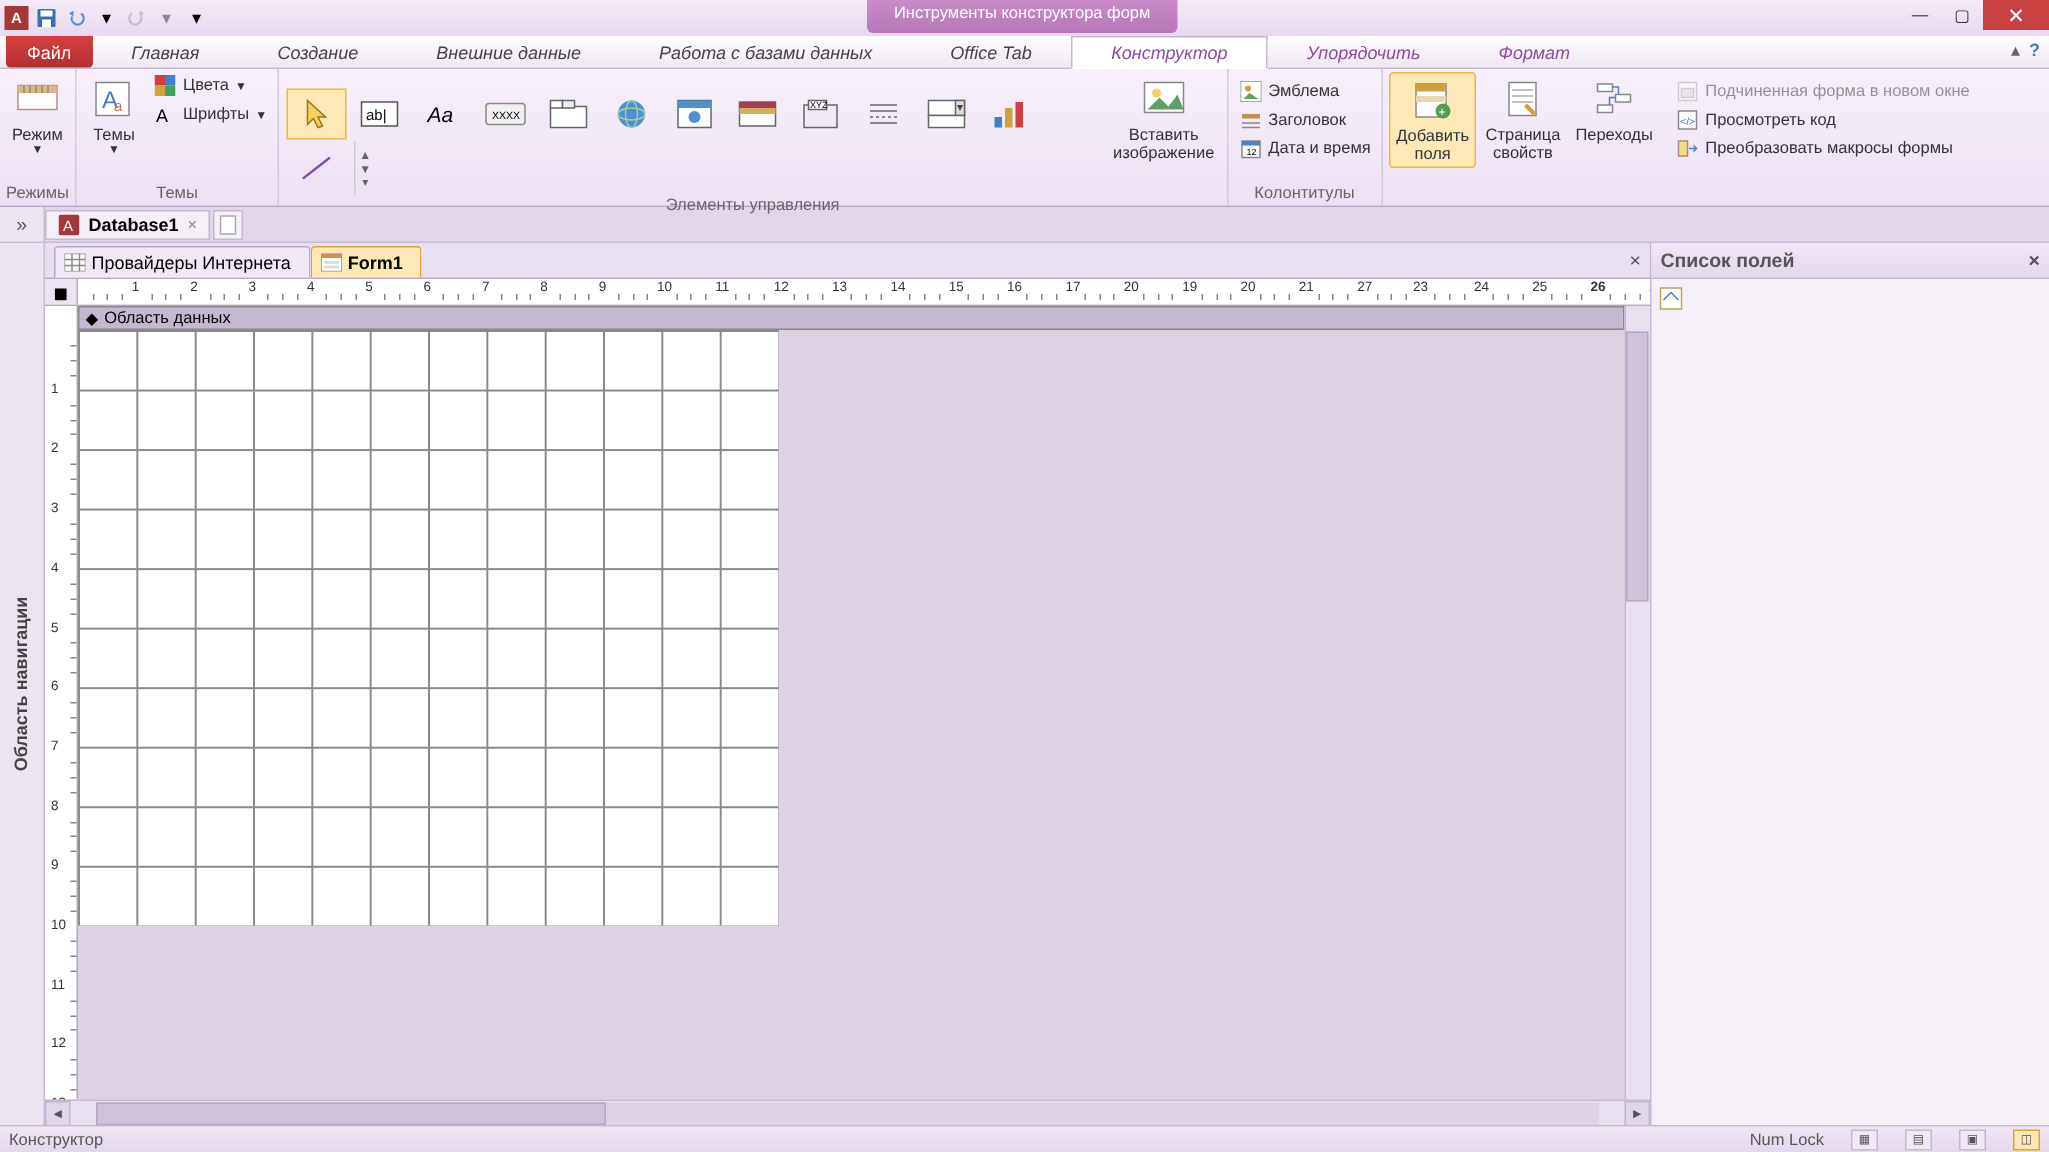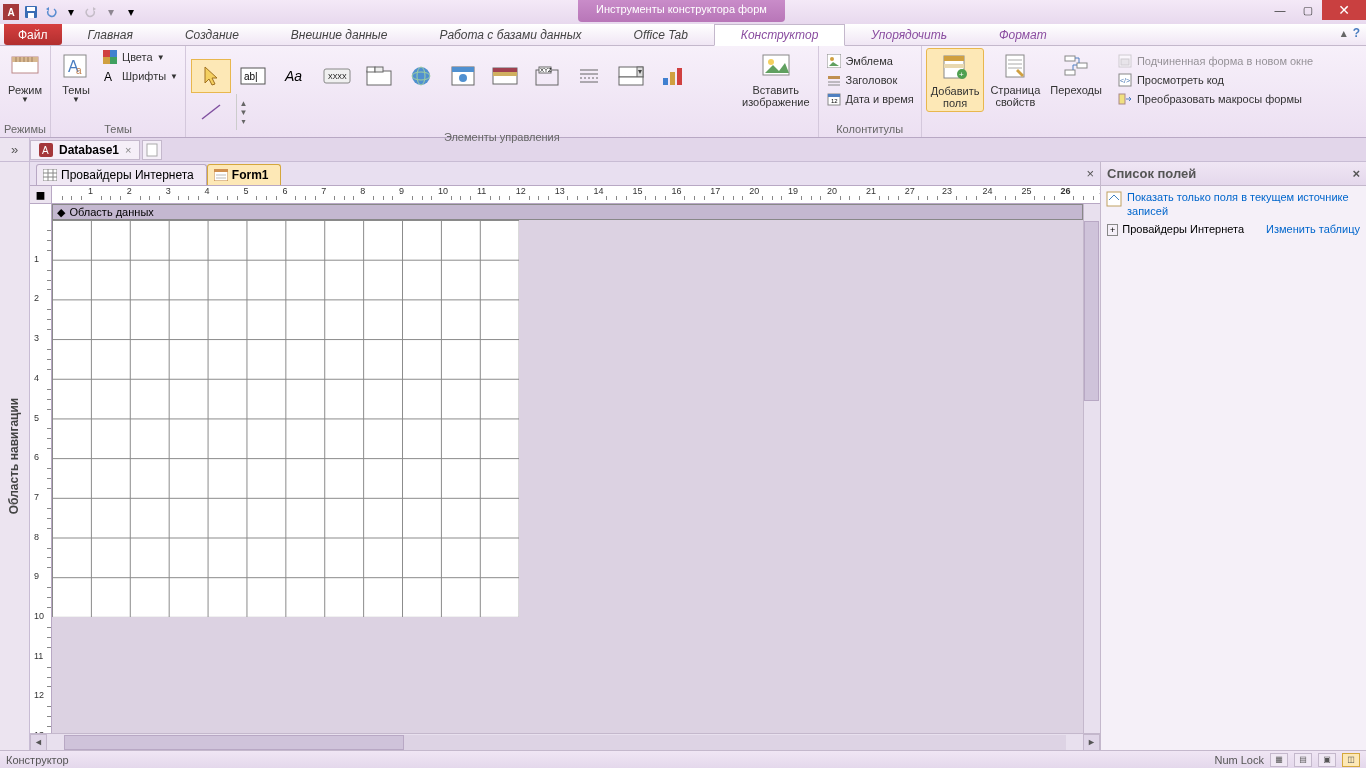--- a/index.html
+++ b/index.html
@@ -87,21 +87,21 @@
 
 .fieldpane { width:266px; background:#f5f0f8; border-left:1px solid #c4b8cc; display:flex; flex-direction:column;}
 .fp-header { background:linear-gradient(#f0e6f4,#e4d8ec); padding:4px 6px; font-size:13px; font-weight:bold; color:#555; display:flex; justify-content:space-between; border-bottom:1px solid #c4b8cc;}
 .fp-link { color:#0066cc; font-size:11px; padding:4px 6px 4px 28px; display:block; line-height:1.3;}
 .fp-section { font-size:11px; padding:3px 6px; color:#333; border-top:1px solid #d4c8dc; border-bottom:1px solid #d4c8dc; background:#efe7f3;}
 .fp-item { display:flex; justify-content:space-between; padding:2px 6px; font-size:11px;}
 .fp-item a { color:#0066cc;}
 
 
 .statusbar { height:18px; background:linear-gradient(#f0e6f4,#e4d8ec); border-top:1px solid #c4b8cc; display:flex; align-items:center; font-size:11px; color:#555; padding:0 6px; justify-content:space-between;}
-.sb-right { display:flex; gap:6px; align-items:center;}
+.sb-right { display:flex; gap:18px; align-items:center;}
 .view-btn { width:18px; height:14px; border:1px solid #c4b8cc; background:#f0e8f4; display:flex;align-items:center;justify-content:center; font-size:8px;}
 .view-btn.active { background:#fde8b6; border-color:#d4a73c;}
 
 svg { display:block; }
 a { text-decoration:none; }
 </style>
 </head>
 <body>
 
 <div class="titlebar">
@@ -679,25 +679,20 @@
   <div class="fieldpane">
     <div class="fp-header">
       <span>Список полей</span>
       <span style="cursor:default">×</span>
     </div>
     <div style="display:flex;align-items:flex-start;padding:4px 4px 2px;">
       <svg width="18" height="18" style="flex-shrink:0;margin-right:4px;">
           <rect x="2" y="2" width="14" height="14" fill="#fff" stroke="#c0a060"></rect>
           <path d="M4 10 L9 5 L14 10" fill="none" stroke="#4080c0"></path>
         </svg>
-      <a class="fp-link" style="padding:0">Показать только поля в текущем источнике записей</a>
-    </div>
-    <div class="fp-item">
-      <span><span style="border:1px solid #888;padding:0 2px;font-size:9px;margin-right:4px;">+</span><span>Провайдеры Интернета</span></span>
-      <a>Изменить таблицу</a>
     </div>
   </div>
 </div>
 
 <div class="statusbar">
   <span>Конструктор</span>
   <div class="sb-right">
     <span>Num Lock</span>
     <div class="view-btn">▦</div>
     <div class="view-btn">▤</div>

